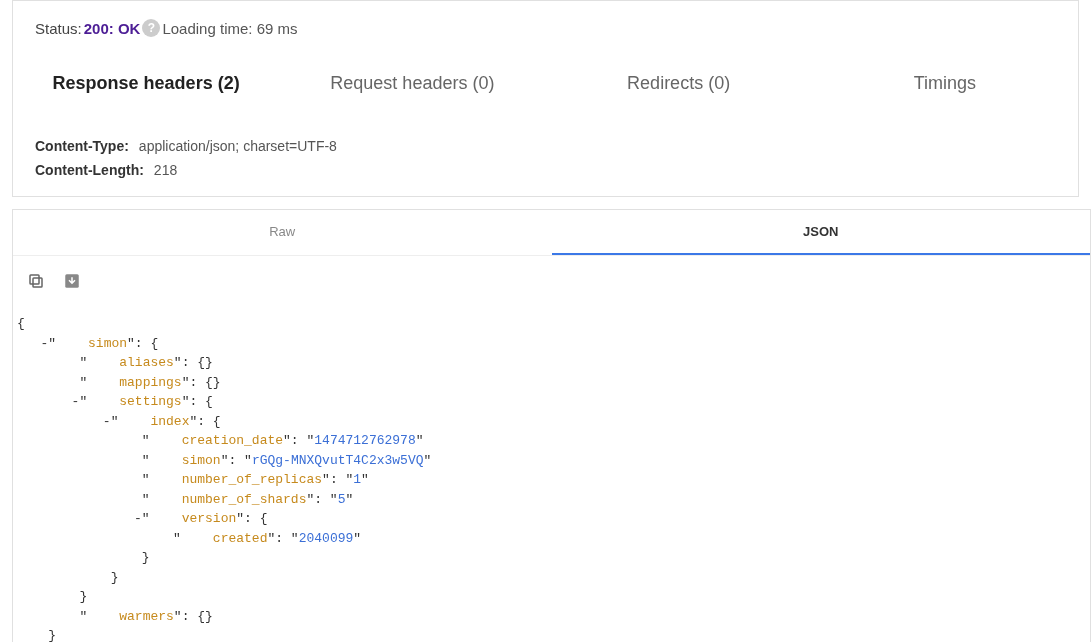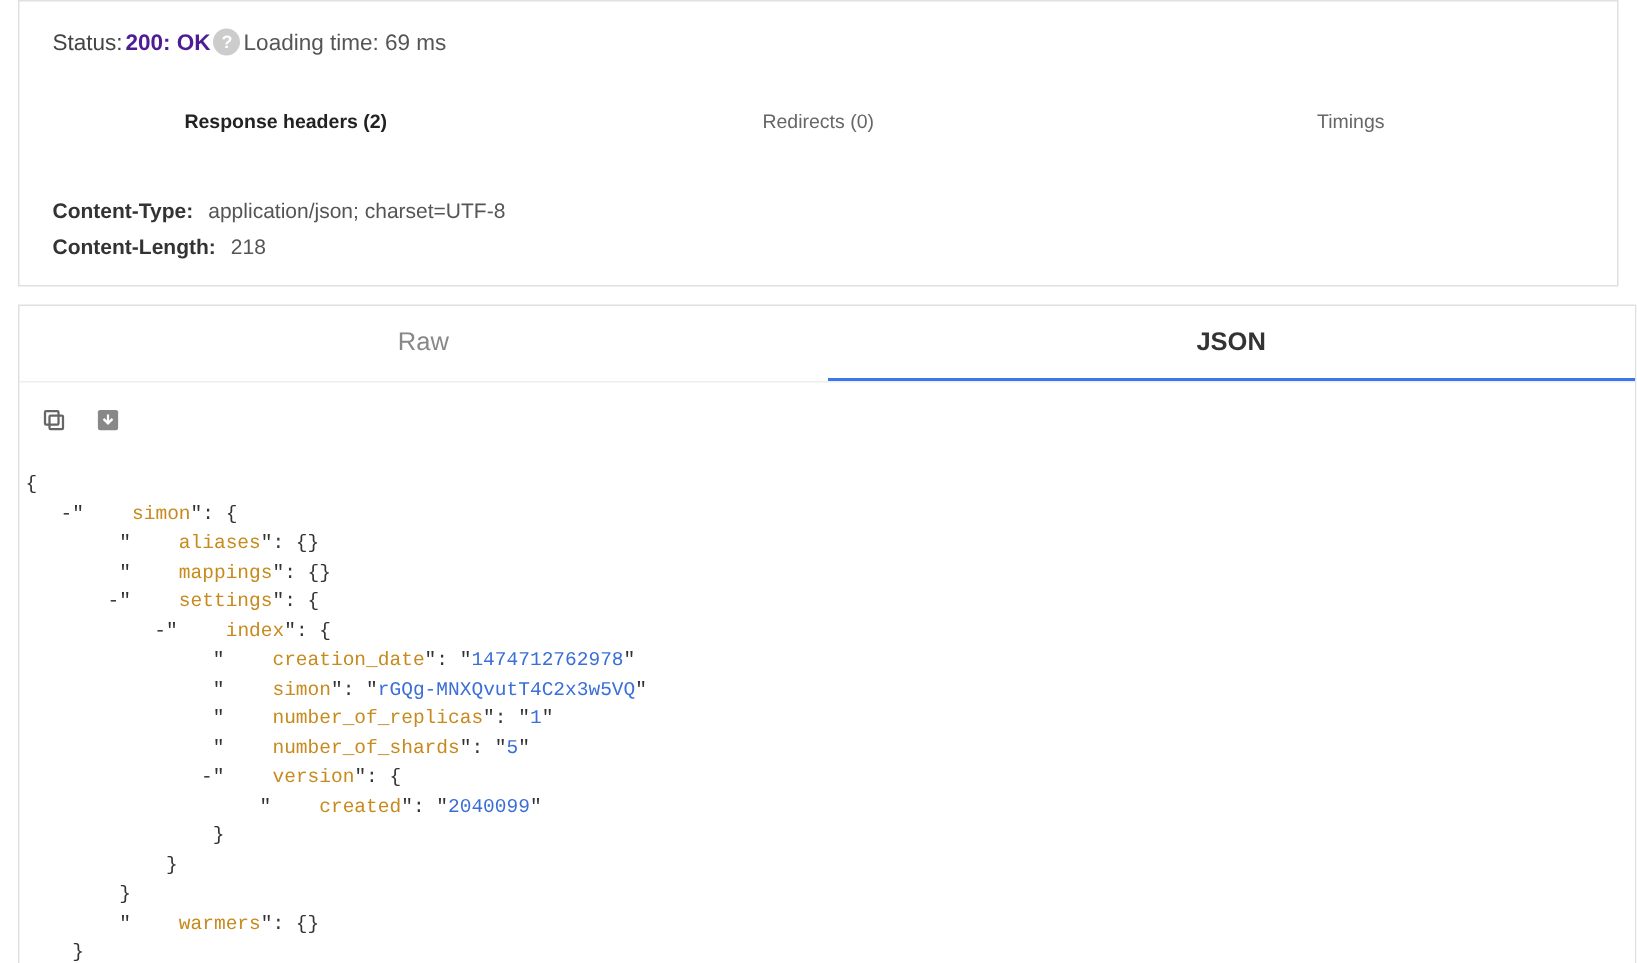--- a/index.html
+++ b/index.html
@@ -39,21 +39,21 @@
   }
   .loading-time { color: #555; }
   .tabs-row {
     display: flex;
     padding: 20px 0 10px 0;
   }
   .header-tab {
     flex: 1;
     text-align: center;
     color: #666;
-    font-size: 13px;
+    font-size: 18px;
     cursor: pointer;
     padding: 6px 0;
   }
   .header-tab.active {
     color: #222;
     font-weight: bold;
   }
   .headers-list {
     padding: 4px 22px 14px 22px;
     margin-top: 20px;
@@ -73,21 +73,21 @@
   }
   .body-tabs {
     display: flex;
     border-bottom: 1px solid #eee;
   }
   .body-tab {
     flex: 1;
     text-align: center;
     padding: 14px 0;
     color: #888;
-    font-size: 17px;
+    font-size: 13px;
     cursor: pointer;
     border-bottom: 2px solid transparent;
   }
   .body-tab.active {
     color: #333;
     font-weight: bold;
     border-bottom: 2px solid #3b78e7;
   }
   .toolbar {
     display: flex;
@@ -122,20 +122,21 @@
 <div class="panel">
   <div class="status-row">
     <span class="status-label">Status:</span>
     <span class="status-code">200: OK</span>
     <span class="help-icon">?</span>
     <span class="loading-time">Loading time: 69 ms</span>
   </div>
 
   <div class="tabs-row">
     <div class="header-tab active">Response headers (2)</div>
+    <div class="header-tab">Request headers (0)</div>
     <div class="header-tab">Redirects (0)</div>
     <div class="header-tab">Timings</div>
   </div>
 
   <div class="headers-list">
     <div class="header-kv">
       <span class="header-key">Content-Type:</span>
       <span class="header-val">application/json; charset=UTF-8</span>
     </div>
     <div class="header-kv">

